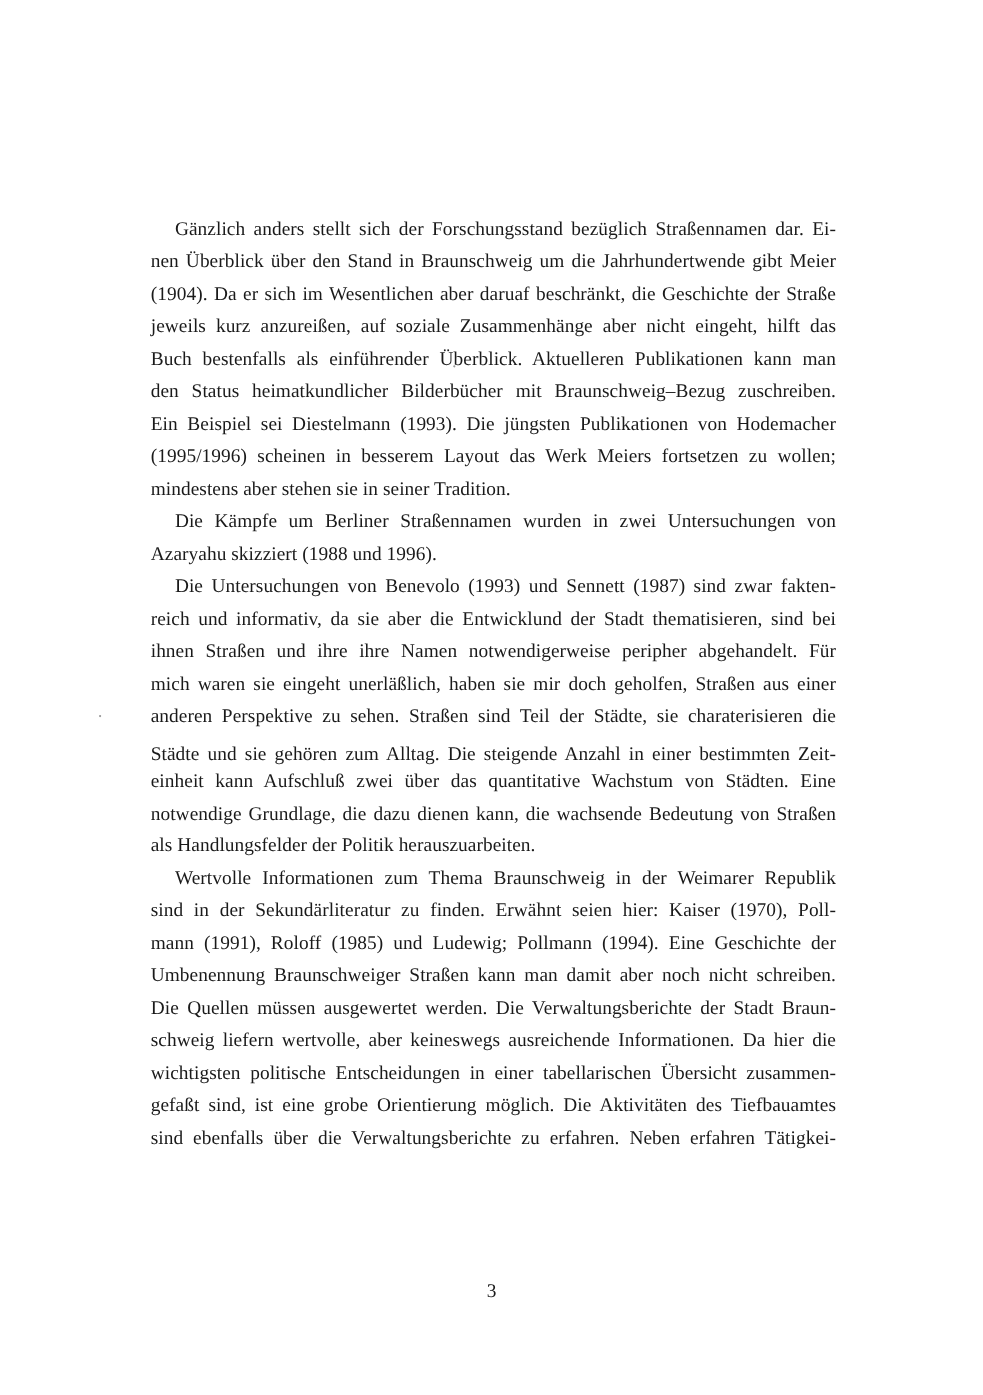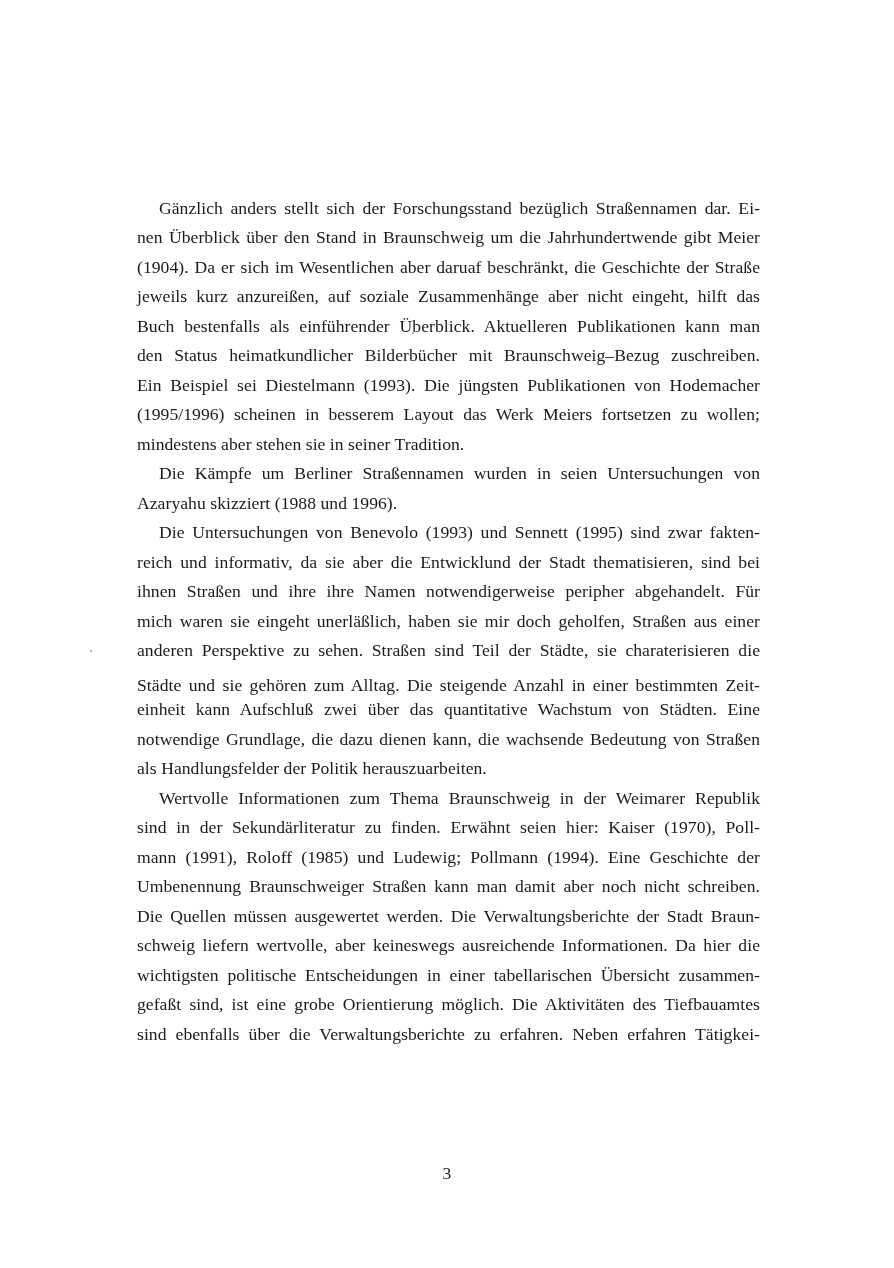--- a/index.html
+++ b/index.html
@@ -35,26 +35,26 @@
     <div class="line" style="top:256px">(1904). Da er sich im Wesentlichen aber daruaf beschränkt, die Geschichte der Straße</div>
     <div class="line" style="top:285px">jeweils kurz anzureißen, auf soziale Zusammenhänge aber nicht eingeht, hilft das</div>
     <div class="line" style="top:315px">Buch bestenfalls als einführender Überblick. Aktuelleren Publikationen kann man</div>
     <div class="line" style="top:344px">den Status heimatkundlicher Bilderbücher mit Braunschweig–Bezug zuschreiben.</div>
     <div class="line" style="top:374px">Ein Beispiel sei Diestelmann (1993). Die jüngsten Publikationen von Hodemacher</div>
     <div class="line" style="top:403px">(1995/1996) scheinen in besserem Layout das Werk Meiers fortsetzen zu wollen;</div>
     <div class="line last" style="top:433px">mindestens aber stehen sie in seiner Tradition.</div>
   </div>
 
   <div>
-    <div class="line indent" style="top:462px">Die Kämpfe um Berliner Straßennamen wurden in seien Untersuchungen von</div>
+    <div class="line indent" style="top:462px">Die Kämpfe um Berliner Straßennamen wurden in zwei Untersuchungen von</div>
     <div class="line last" style="top:492px">Azaryahu skizziert (1988 und 1996).</div>
   </div>
 
   <div>
-    <div class="line indent" style="top:521px">Die Untersuchungen von Benevolo (1993) und Sennett (1995) sind zwar fakten-</div>
+    <div class="line indent" style="top:521px">Die Untersuchungen von Benevolo (1993) und Sennett (1987) sind zwar fakten-</div>
     <div class="line" style="top:551px">reich und informativ, da sie aber die Entwicklund der Stadt thematisieren, sind bei</div>
     <div class="line" style="top:580px">ihnen Straßen und ihre ihre Namen notwendigerweise peripher abgehandelt. Für</div>
     <div class="line" style="top:610px">mich waren sie eingeht unerläßlich, haben sie mir doch geholfen, Straßen aus einer</div>
     <div class="line" style="top:639px">anderen Perspektive zu sehen. Straßen sind Teil der Städte, sie charaterisieren die</div>
     <div class="line" style="top:674px">Städte und sie gehören zum Alltag. Die steigende Anzahl in einer bestimmten Zeit-</div>
     <div class="line" style="top:698px">einheit kann Aufschluß zwei über das quantitative Wachstum von Städten. Eine</div>
     <div class="line" style="top:728px">notwendige Grundlage, die dazu dienen kann, die wachsende Bedeutung von Straßen</div>
     <div class="line last" style="top:757px">als Handlungsfelder der Politik herauszuarbeiten.</div>
   </div>
 

